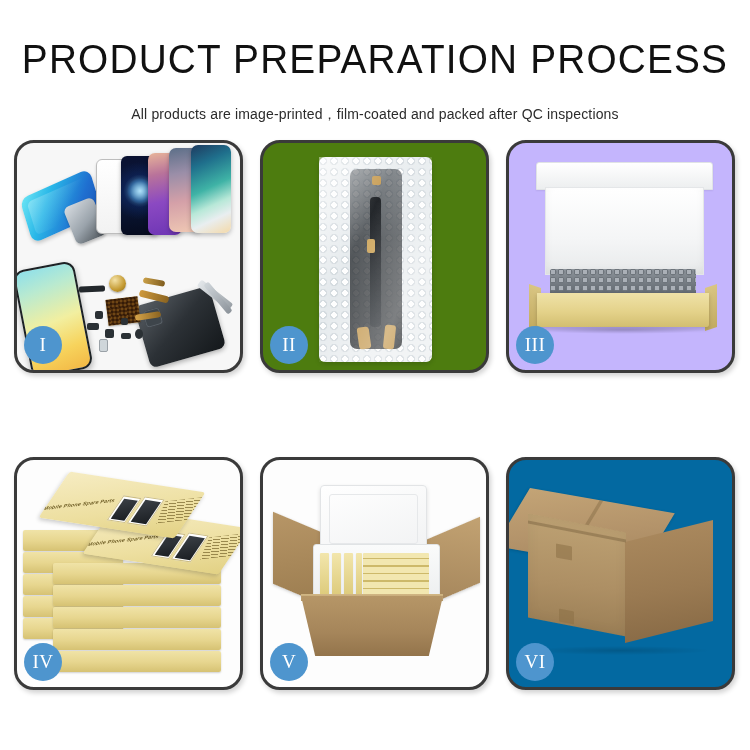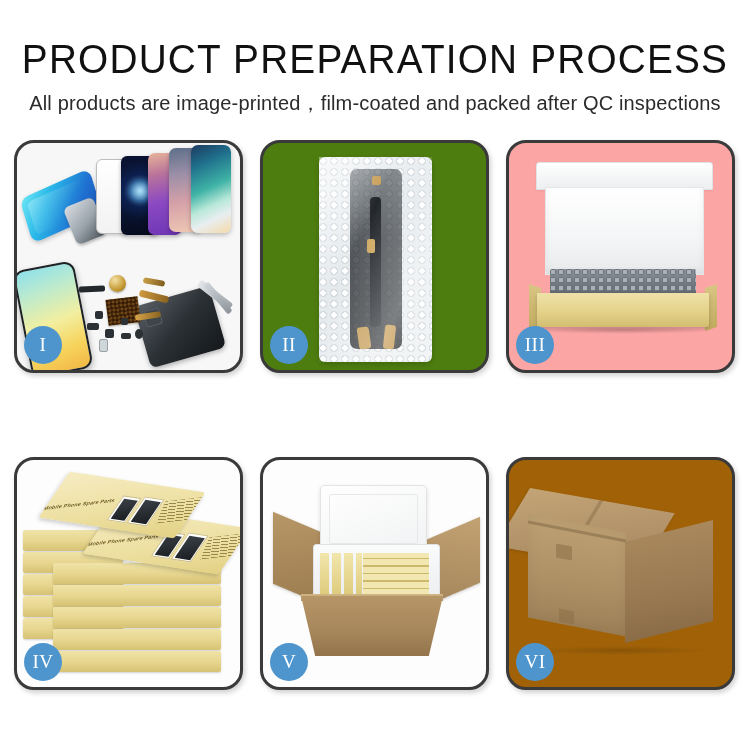--- a/index.html
+++ b/index.html
@@ -36,24 +36,24 @@
     font-size: 40px;
     font-weight: 400;
     letter-spacing: 1.2px;
     color: #111111;
     line-height: 1.05;
     transform: scaleX(0.97);
     transform-origin: center;
     white-space: nowrap;
   }
   .subtitle {
-    margin: 0;
+    margin: 16px;
     padding-top: 10px;
     font-family: "Liberation Sans", sans-serif;
-    font-size: 20px;
+    font-size: 14px;
     font-weight: 400;
     letter-spacing: 0.15px;
     color: #2b2b2b;
     white-space: nowrap;
   }
 
   
   .grid {
     position: absolute;
     top: 140px;
@@ -303,21 +303,21 @@
   .p2 .tab-m  { position:absolute; left:17px; top:70px; width:8px; height:14px; background:#cfa963; border-radius:2px; }
   .p2 .tab-bl { position:absolute; left:8px; top:158px; width:12px; height:22px; background:#c8a05c; border-radius:3px; transform:rotate(-8deg); }
   .p2 .tab-br { position:absolute; left:34px; top:156px; width:11px; height:24px; background:#c79e58; border-radius:3px; transform:rotate(6deg); }
   .p2 .sheen {
     position:absolute; inset:0;
     background: linear-gradient(115deg, rgba(255,255,255,.45) 0%, rgba(255,255,255,0) 38%, rgba(255,255,255,.3) 72%, rgba(255,255,255,0) 100%);
     pointer-events:none;
   }
 
   
-  .p3 { background: #fca5a5; }
+  .p3 { background: #c4b5fd; }
   .p3 .lid {
     position: absolute;
     left: 27px; top: 19px;
     width: 175px; height: 26px;
     background: linear-gradient(180deg,#ffffff,#eceeef);
     border: 1px solid #e0e3e5;
     border-radius: 3px 3px 0 0;
     box-shadow: 0 1px 2px rgba(0,0,0,0.07);
   }
   .p3 .foam {
@@ -472,21 +472,21 @@
     box-shadow: 0 2px 4px rgba(0,0,0,0.2);
   }
   .p5 .carton-rim {
     position: absolute;
     left: 38px; top: 134px;
     width: 142px; height: 7px;
     background: linear-gradient(180deg,#d2b784,#b3966a);
   }
 
   
-  .p6 { background: #a16207; }
+  .p6 { background: #0369a1; }
   .p6 .top {
     position: absolute;
     left: 21px; top: 28px;
     width: 160px; height: 58px;
     background: linear-gradient(165deg,#c3a476 0%,#b3936a 55%,#a4855d 100%);
     transform: skewX(-31deg) skewY(9deg);
     transform-origin: left top;
     box-shadow: 0 1px 3px rgba(0,0,0,0.16);
   }
   .p6 .top::after {

